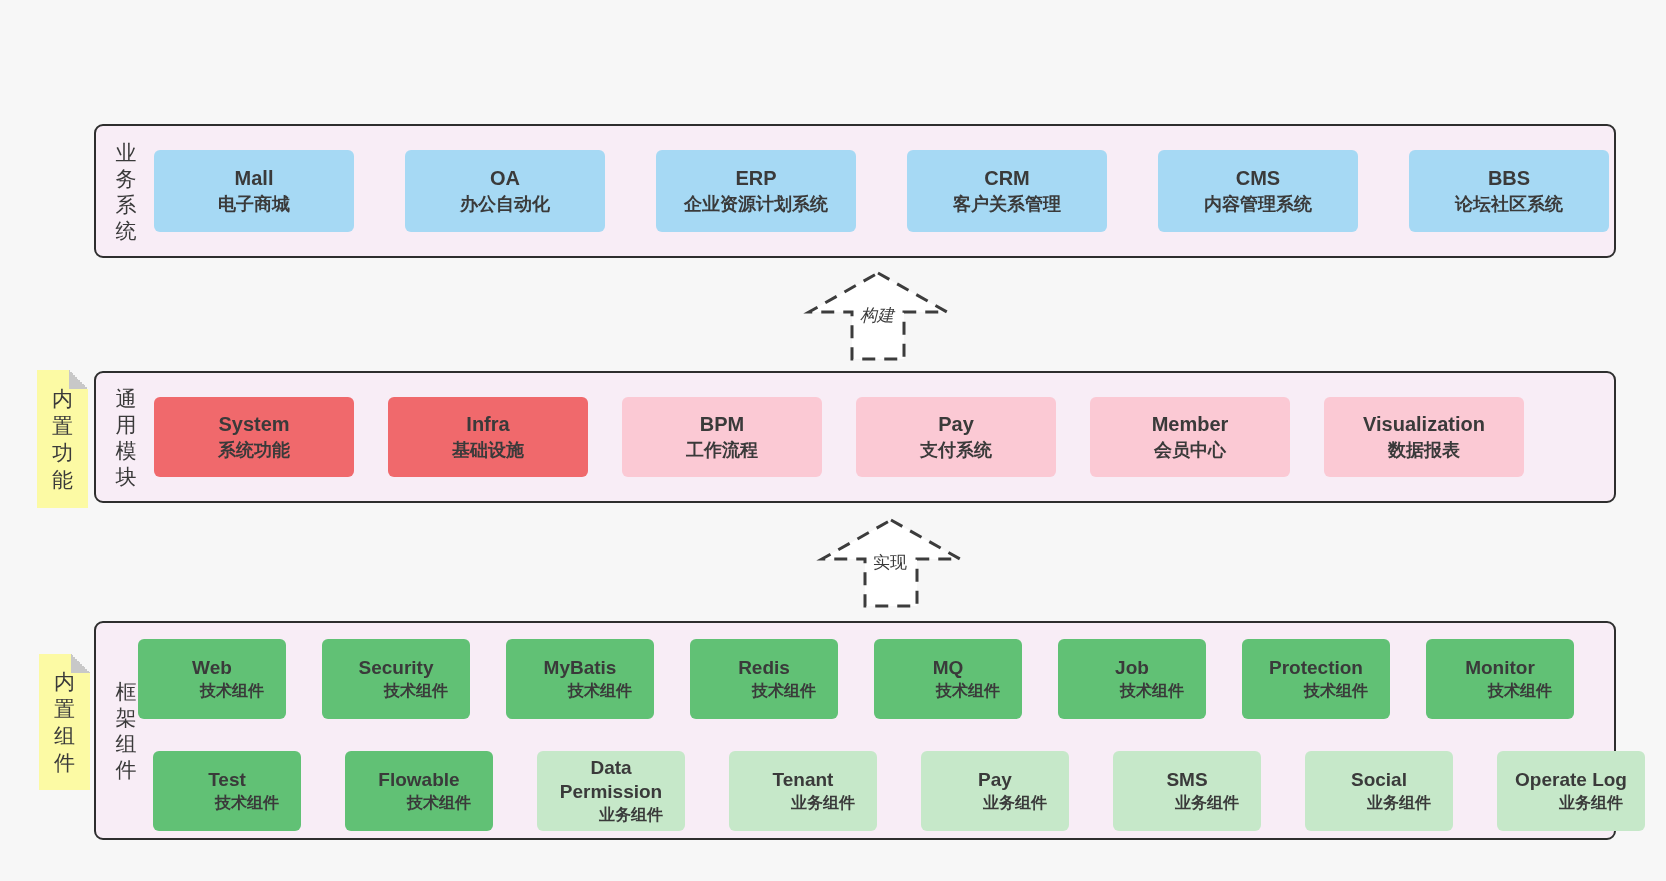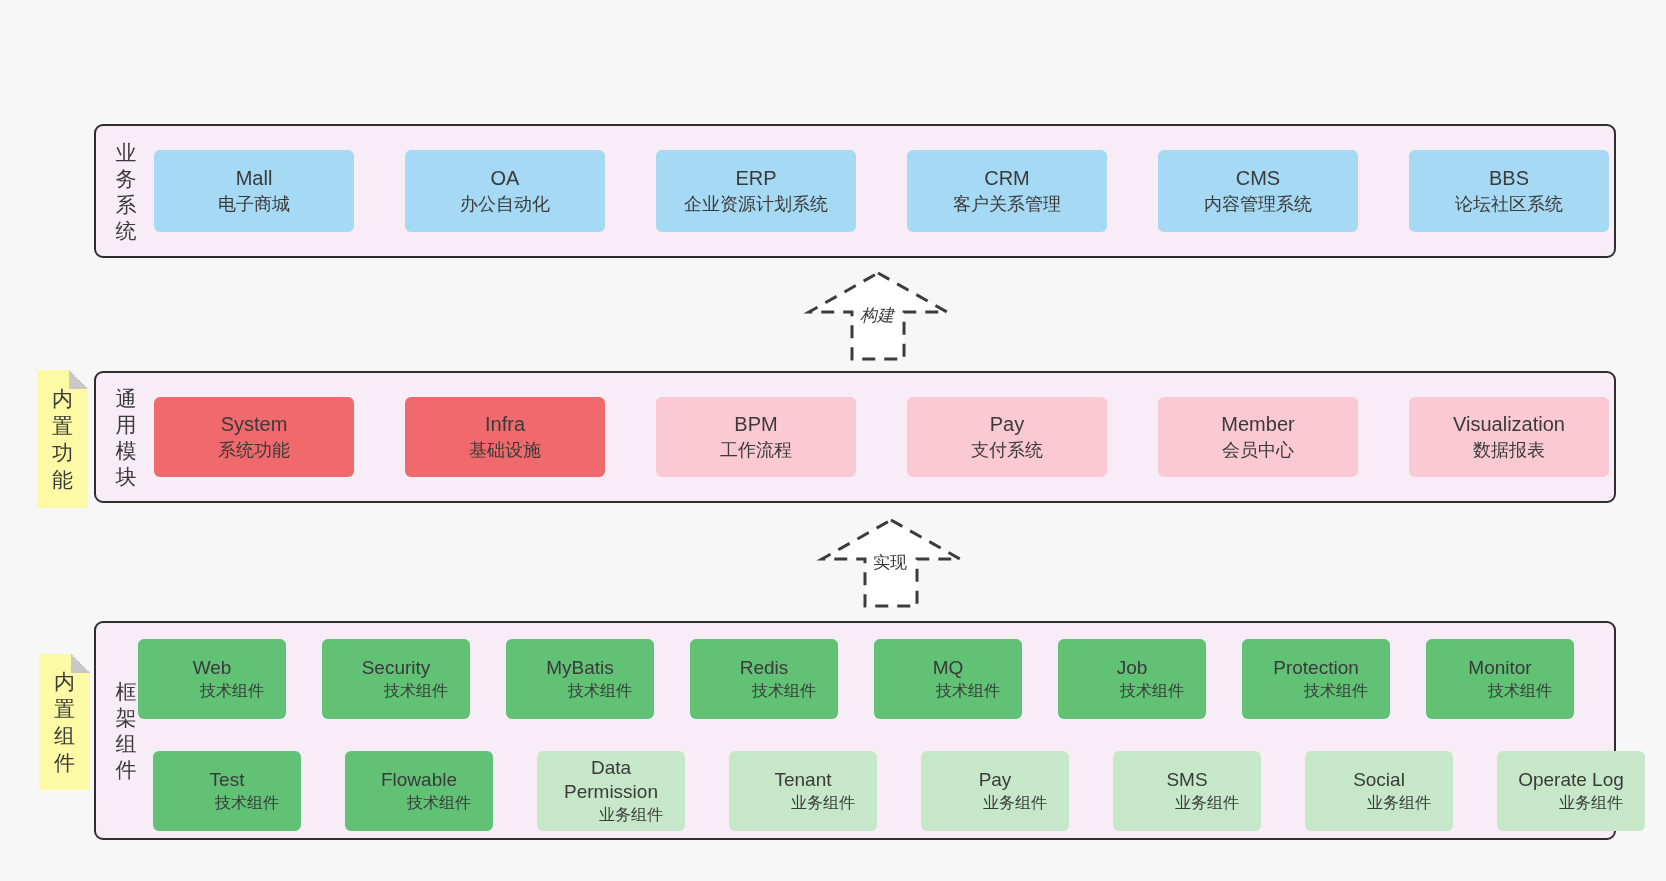--- a/index.html
+++ b/index.html
@@ -24,28 +24,28 @@
   #panel-modules{top:371px; height:132px;}
   #panel-framework{top:621px; height:219px;}
 
   .vlabel{
     position:absolute; left:8px; top:0; bottom:0; width:44px;
     display:flex; flex-direction:column; align-items:center; justify-content:center;
     gap:5px; font-size:21px; line-height:1; color:var(--text);
   }
   .row{position:absolute; display:flex;}
   #panel-business .row{left:58px; top:24px; gap:51px;}
-  #panel-modules .row{left:58px; top:24px; gap:51px;}
+  #panel-modules .row{left:58px; top:24px; gap:34px;}
   #panel-framework .row-1{left:42px; top:16px; gap:36px;}
   #panel-framework .row-2{left:57px; top:128px; gap:44px;}
 
   .box{
     box-sizing:border-box; border-radius:6px; padding:4px 6px;
     display:flex; flex-direction:column; align-items:center; justify-content:center;
-    text-align:center; color:var(--text);
+    text-align:center; color:var(--text);font-weight:bold;
   }
   .size-lg{width:200px; height:82px;}
   #panel-modules .size-lg{height:80px;}
   .size-sm{width:148px; height:80px;}
   .box .en{font-size:20px; line-height:1.25;}
   .box .zh{font-size:18px; line-height:1.3; margin-top:2px;}
   .size-sm .en{font-size:19px;}
   .size-sm .zh{font-size:16px;margin-left:40px;}
   .box-blue{background:var(--box-blue);}
   .box-red{background:var(--box-red);}

